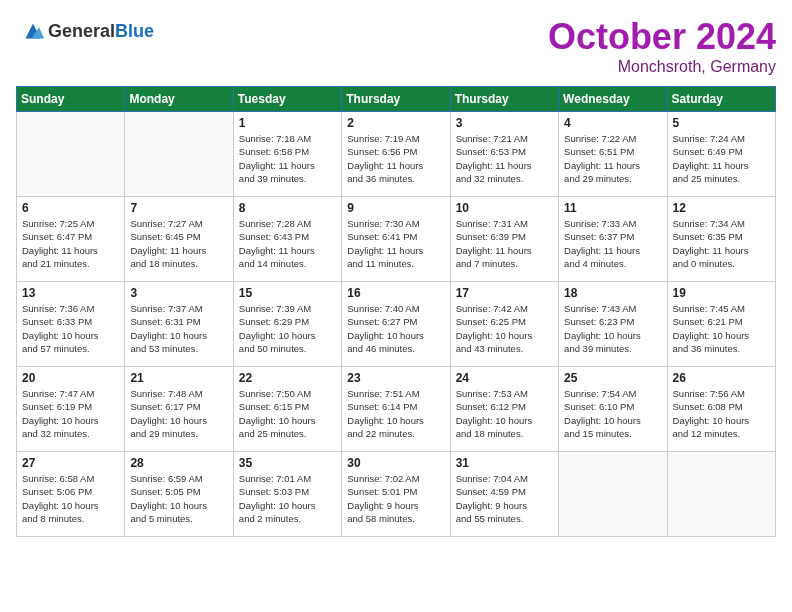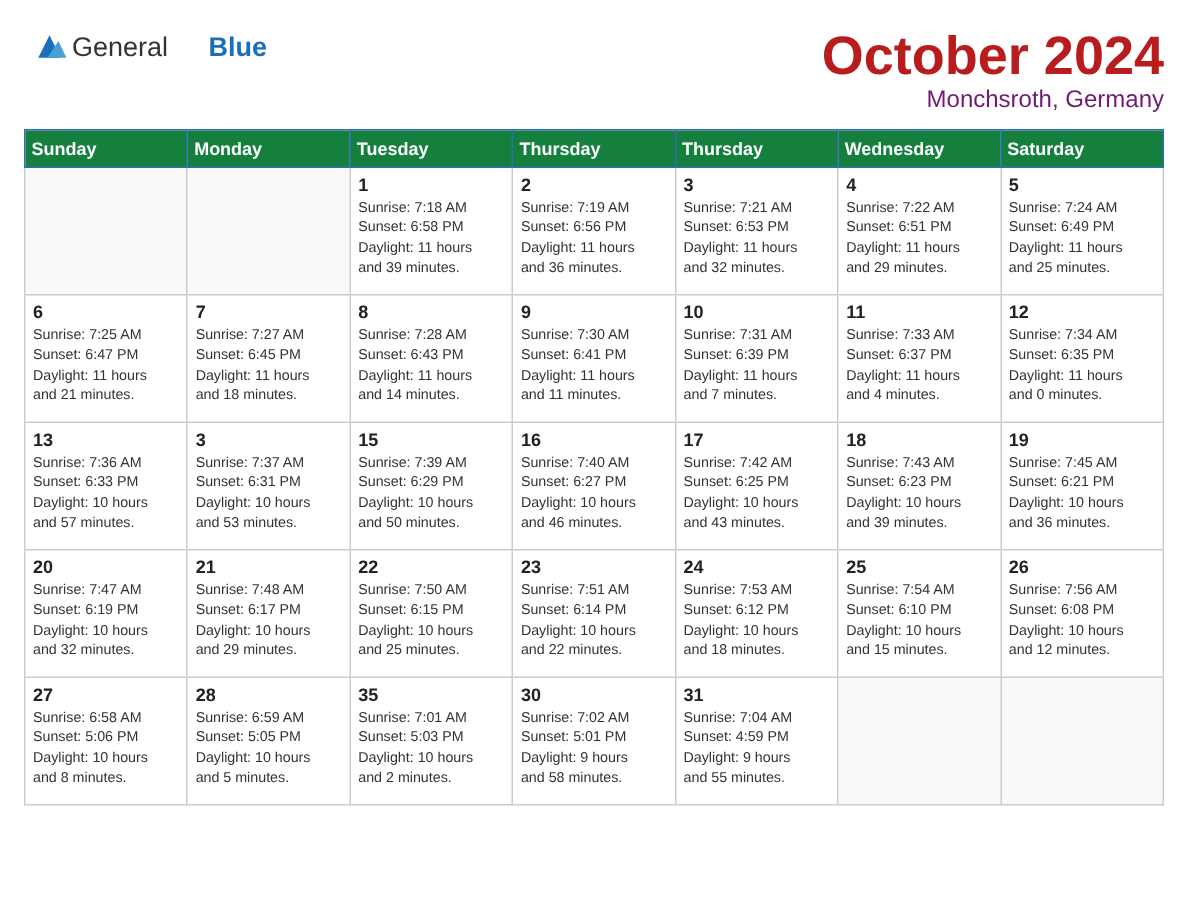--- a/index.html
+++ b/index.html
@@ -15,41 +15,40 @@
       justify-content: space-between;
       align-items: flex-start;
       margin-bottom: 10px;
     }
     .logo {
       display: flex;
       align-items: center;
     }
     .logo-text-general {
       font-size: 18px;
-      font-weight: normal;
+      font-weight: bold;
       color: #333;
     }
     .logo-text-blue {
       font-size: 18px;
       font-weight: bold;
       color: #1a6fba;
-      margin-left: 27px;
     }
     .logo-icon {
       width: 30px;
       height: 30px;
       margin-left: 2px;
     }
     .title-area {
       text-align: right;
     }
     .month-title {
       font-size: 36px;
       font-weight: bold;
-      color: #b91c1c;
+      color: #a21caf;
     }
     .location-title {
       font-size: 16px;
       color: #701a75;
     }
     table {
       width: 100%;
       border-collapse: collapse;
       table-layout: fixed;
     }

